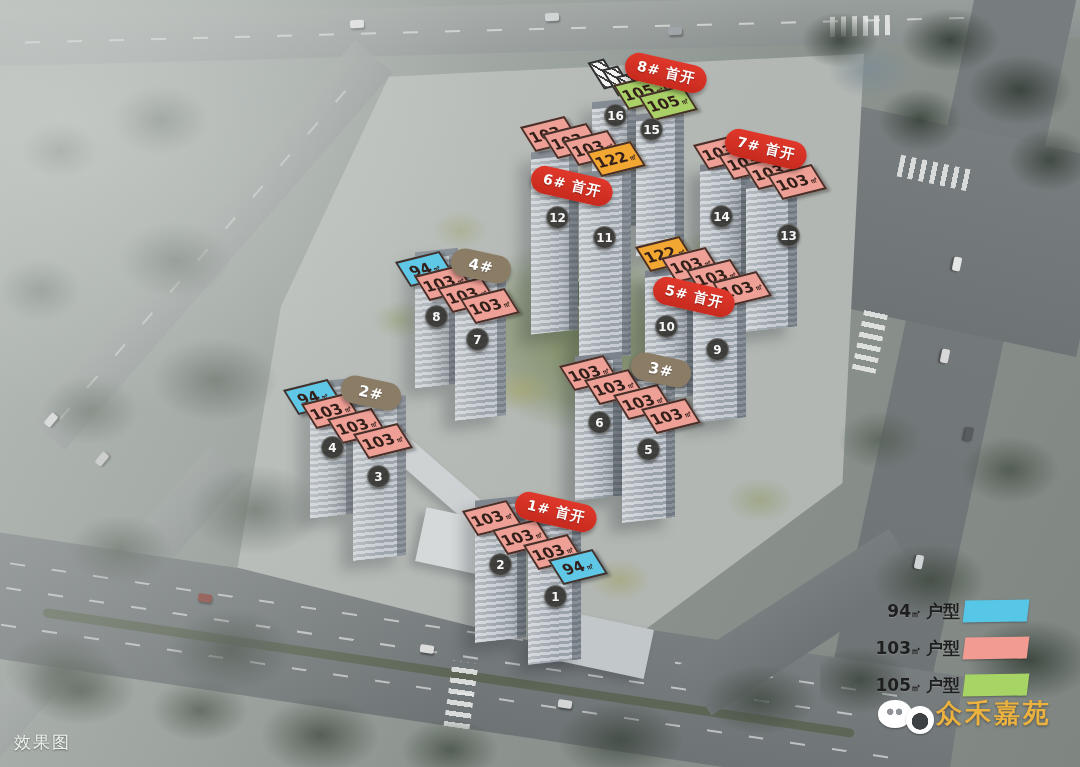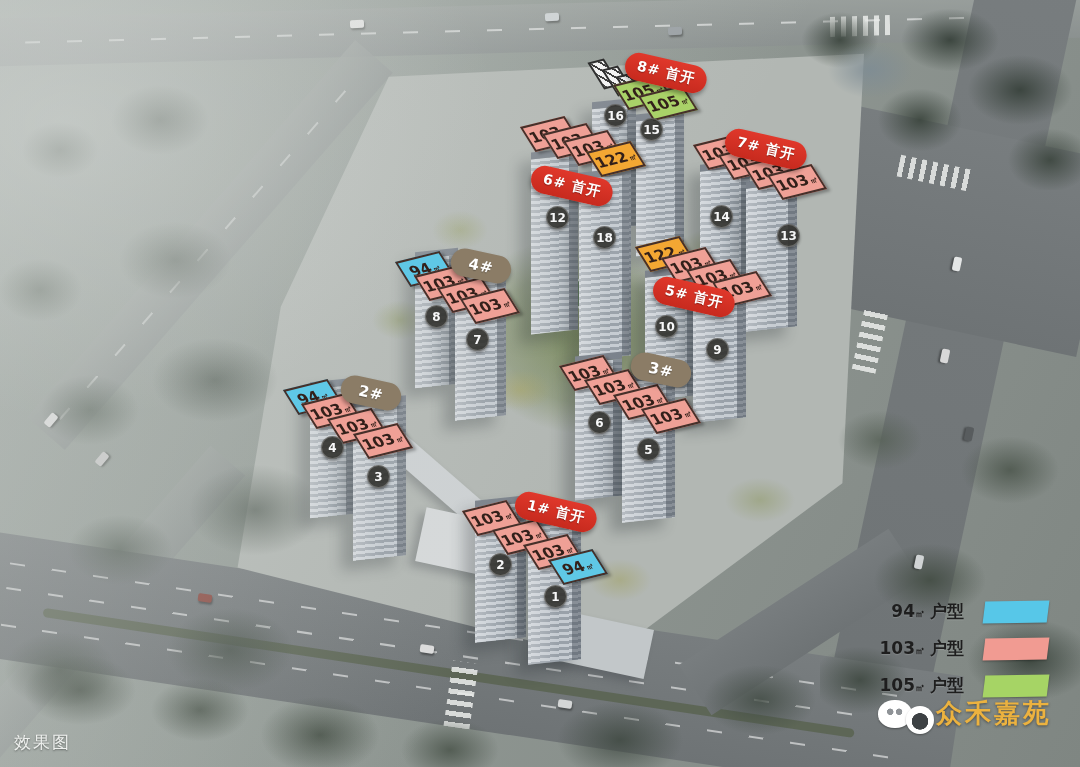--- a/index.html
+++ b/index.html
@@ -42,21 +42,21 @@
     font-weight:bold;font-size:15px;box-shadow:2px 3px 3px rgba(0,0,0,.3);}
   .tag .unit{font-size:8px;align-self:flex-end;margin-bottom:4px;margin-left:1px;}
   .hatch{position:absolute;width:17px;height:30px;border:2px solid #2f2f2f;z-index:61;
     background:repeating-linear-gradient(55deg,#3d3d3d 0 2px,#f3f3f3 2px 7px);}
   .bnum{position:absolute;width:23px;height:23px;border-radius:50%;z-index:64;
     display:flex;align-items:center;justify-content:center;color:#fff;
     font-size:12px;font-weight:bold;border:1px solid rgba(255,255,255,.25);
     box-shadow:0 2px 3px rgba(0,0,0,.4);}
   
   #legend{position:absolute;right:0;top:592px;width:310px;height:130px;z-index:80;}
-  .legend-row{position:absolute;right:32px;display:flex;align-items:center;gap:20px;}
+  .legend-row{position:absolute;right:52px;display:flex;gap:4px;}
   .legend-label{color:#1e1e1e;font-weight:bold;font-size:17px;text-shadow:0 1px 1px rgba(255,255,255,.15);}
   .legend-label .l-unit{font-size:10px;}
   .legend-label .l-suffix{margin-left:5px;}
   .swatch{width:64px;height:22px;transform:skewX(-8deg) rotate(-1deg);box-shadow:0 1px 2px rgba(0,0,0,.3);}
   #caption{position:absolute;left:14px;top:731px;z-index:80;color:#eef0ee;font-size:17px;
     letter-spacing:2px;text-shadow:0 1px 2px rgba(0,0,0,.4);}
   #wm{position:absolute;right:0;top:692px;z-index:85;width:300px;height:75px;}
   .wm-brand{position:absolute;right:28px;top:4px;font-size:26px;font-weight:bold;color:#ecb23f;
     letter-spacing:3px;text-shadow:0 1px 3px rgba(0,0,0,.45);}
   .wm-source{position:absolute;right:14px;top:36px;font-size:24px;font-weight:bold;color:#fff;
@@ -319,21 +319,21 @@
       <div class="bnum" style="left: 544px; top: 585px; background: rgb(50, 50, 46); opacity: 0.9;">1</div>
       <div class="bnum" style="left: 489px; top: 553px; background: rgb(50, 50, 46); opacity: 0.9;">2</div>
       <div class="bnum" style="left: 367px; top: 465px; background: rgb(50, 50, 46); opacity: 0.9;">3</div>
       <div class="bnum" style="left: 321px; top: 436px; background: rgb(50, 50, 46); opacity: 0.9;">4</div>
       <div class="bnum" style="left: 637px; top: 438px; background: rgb(50, 50, 46); opacity: 0.9;">5</div>
       <div class="bnum" style="left: 588px; top: 411px; background: rgb(50, 50, 46); opacity: 0.9;">6</div>
       <div class="bnum" style="left: 466px; top: 328px; background: rgb(50, 50, 46); opacity: 0.9;">7</div>
       <div class="bnum" style="left: 425px; top: 305px; background: rgb(50, 50, 46); opacity: 0.9;">8</div>
       <div class="bnum" style="left: 706px; top: 338px; background: rgb(50, 50, 46); opacity: 0.9;">9</div>
       <div class="bnum" style="left: 655px; top: 315px; background: rgb(50, 50, 46); opacity: 0.9;">10</div>
-      <div class="bnum" style="left: 593px; top: 226px; background: rgb(50, 50, 46); opacity: 0.9;">18</div>
+      <div class="bnum" style="left: 593px; top: 226px; background: rgb(50, 50, 46); opacity: 0.9;">11</div>
       <div class="bnum" style="left: 546px; top: 206px; background: rgb(50, 50, 46); opacity: 0.9;">12</div>
       <div class="bnum" style="left: 756px; top: 224px; background: rgb(50, 50, 46); opacity: 0.9; margin-left: 21px;">13</div>
       <div class="bnum" style="left: 710px; top: 205px; background: rgb(50, 50, 46); opacity: 0.9;">14</div>
       <div class="bnum" style="left: 640px; top: 118px; background: rgb(50, 50, 46); opacity: 0.9;">15</div>
       <div class="bnum" style="left: 604px; top: 104px; background: rgb(50, 50, 46); opacity: 0.9;">16</div>
     </div>
 
   <div id="legend">
       <div class="legend-row" style="top: 8px;">
         <div class="legend-label"><span>94</span><span class="l-unit">㎡</span><span class="l-suffix">户型</span></div>

